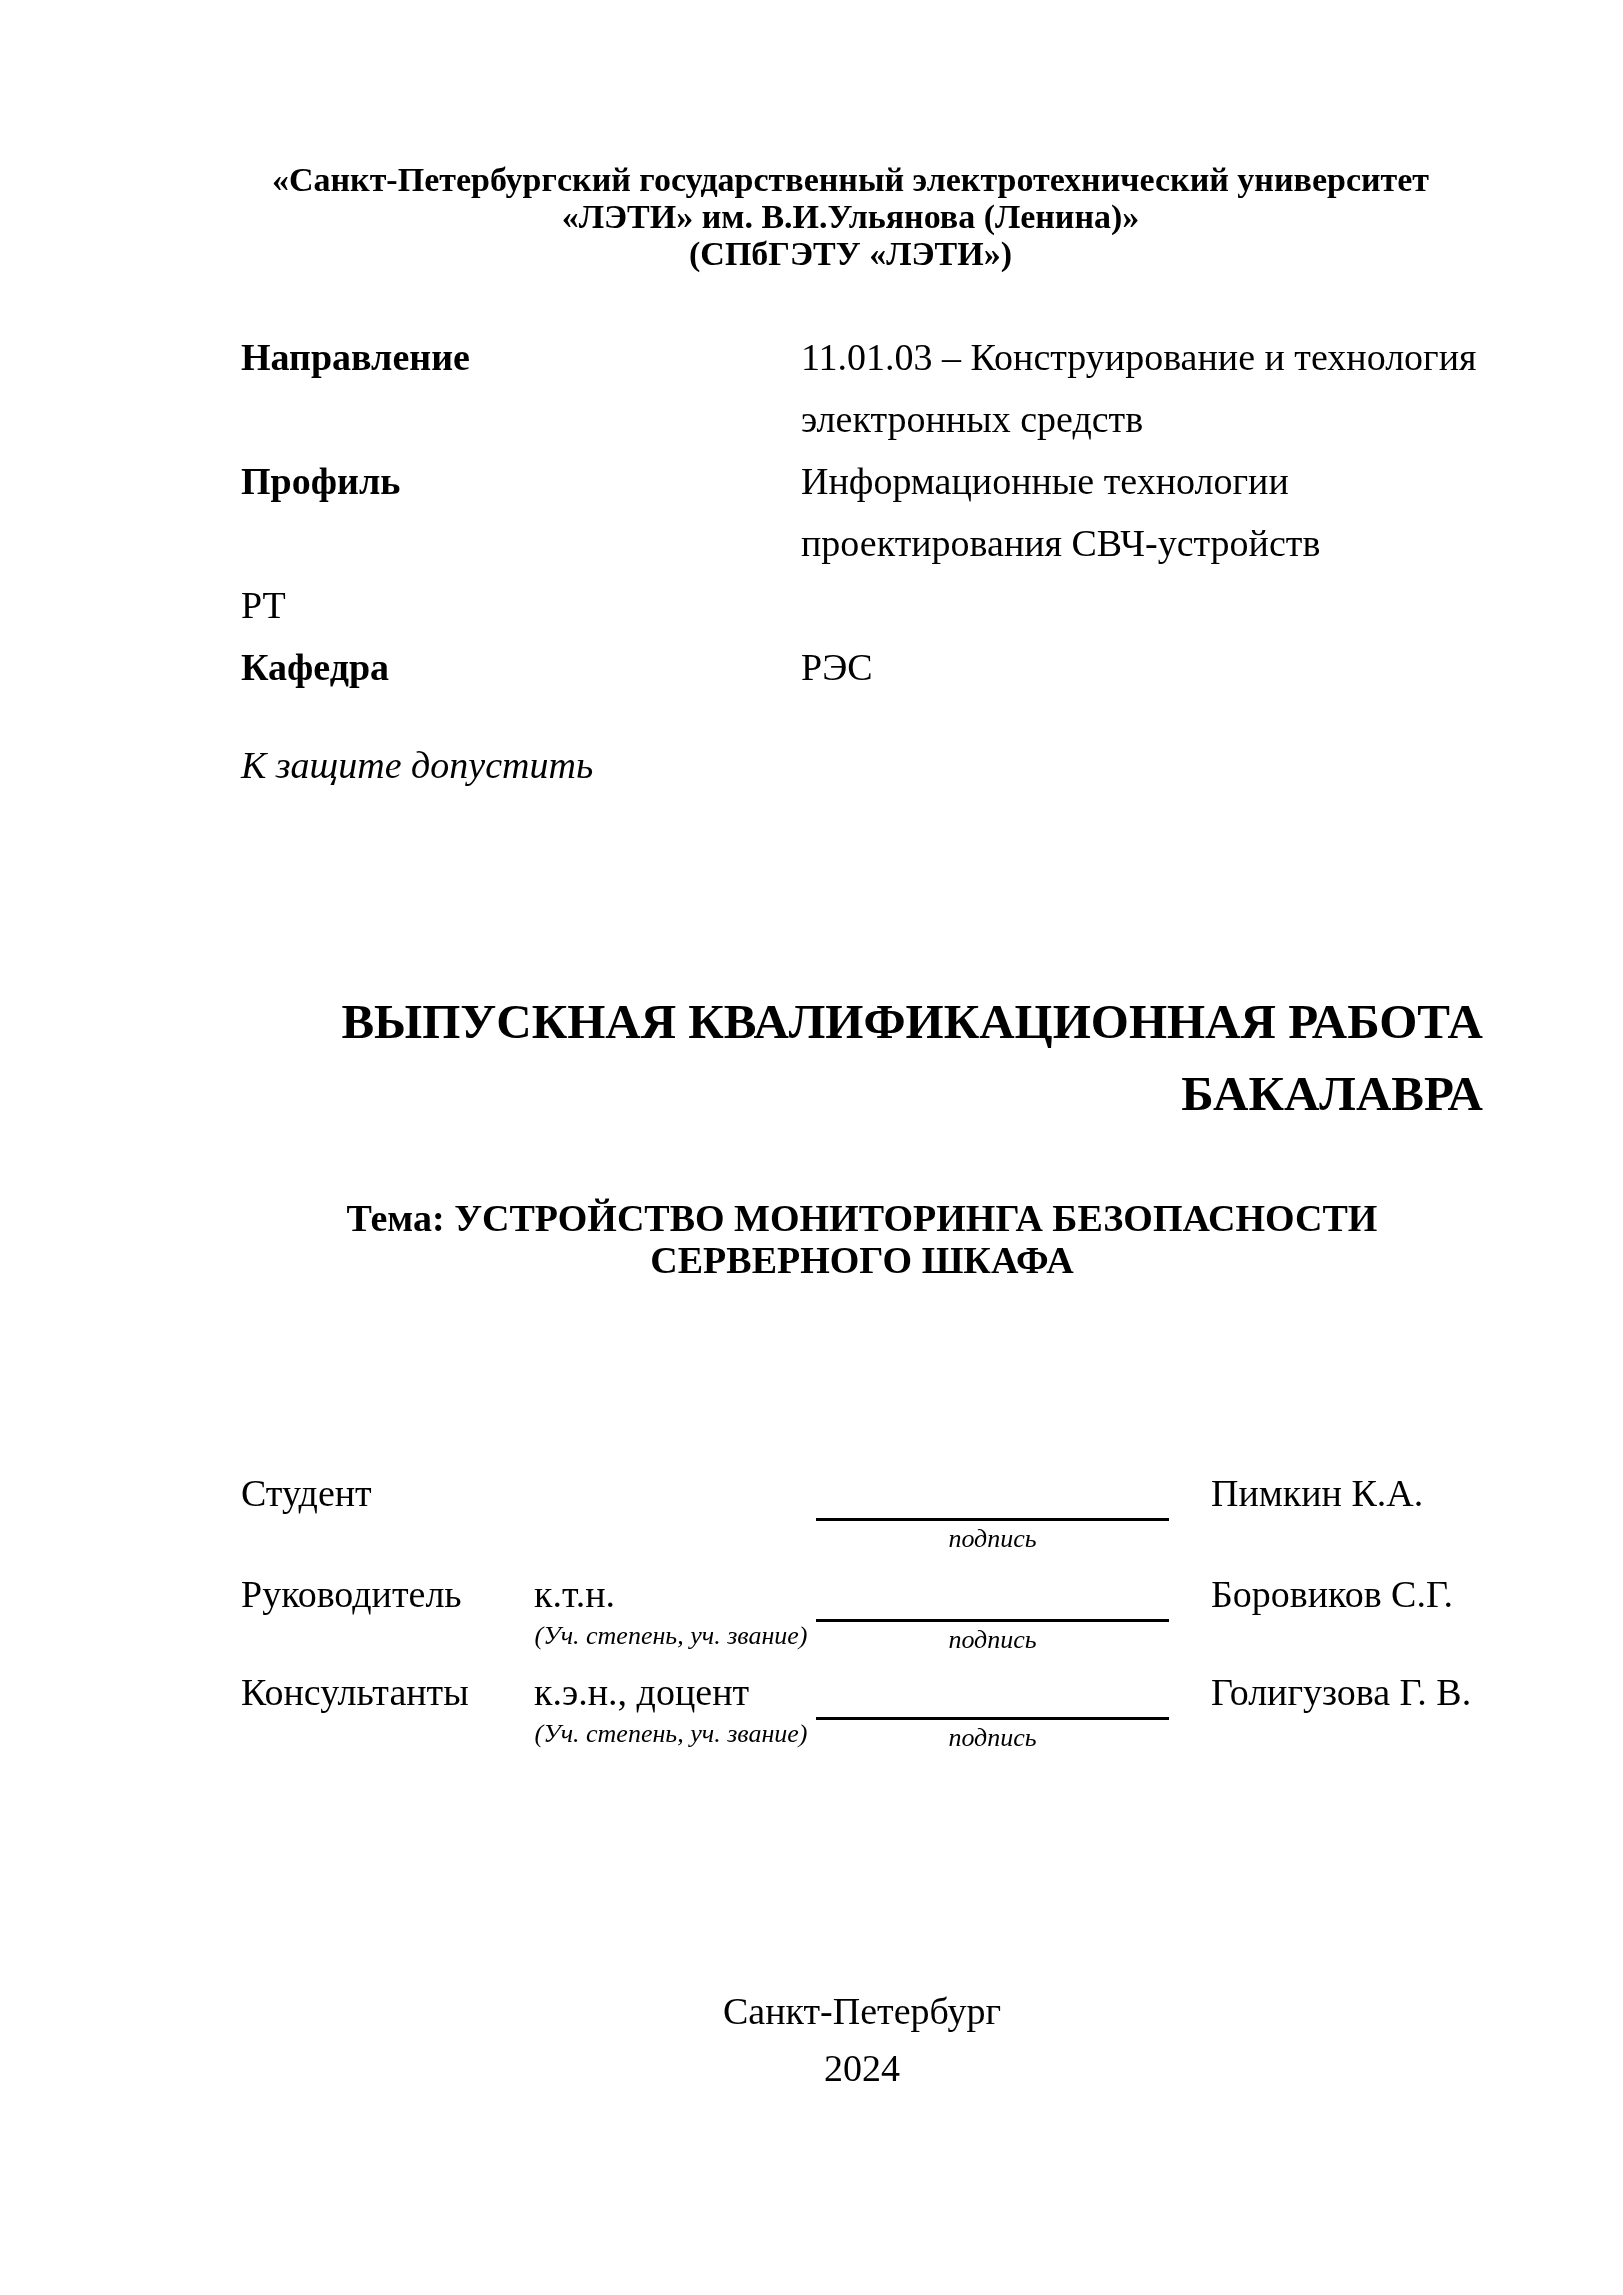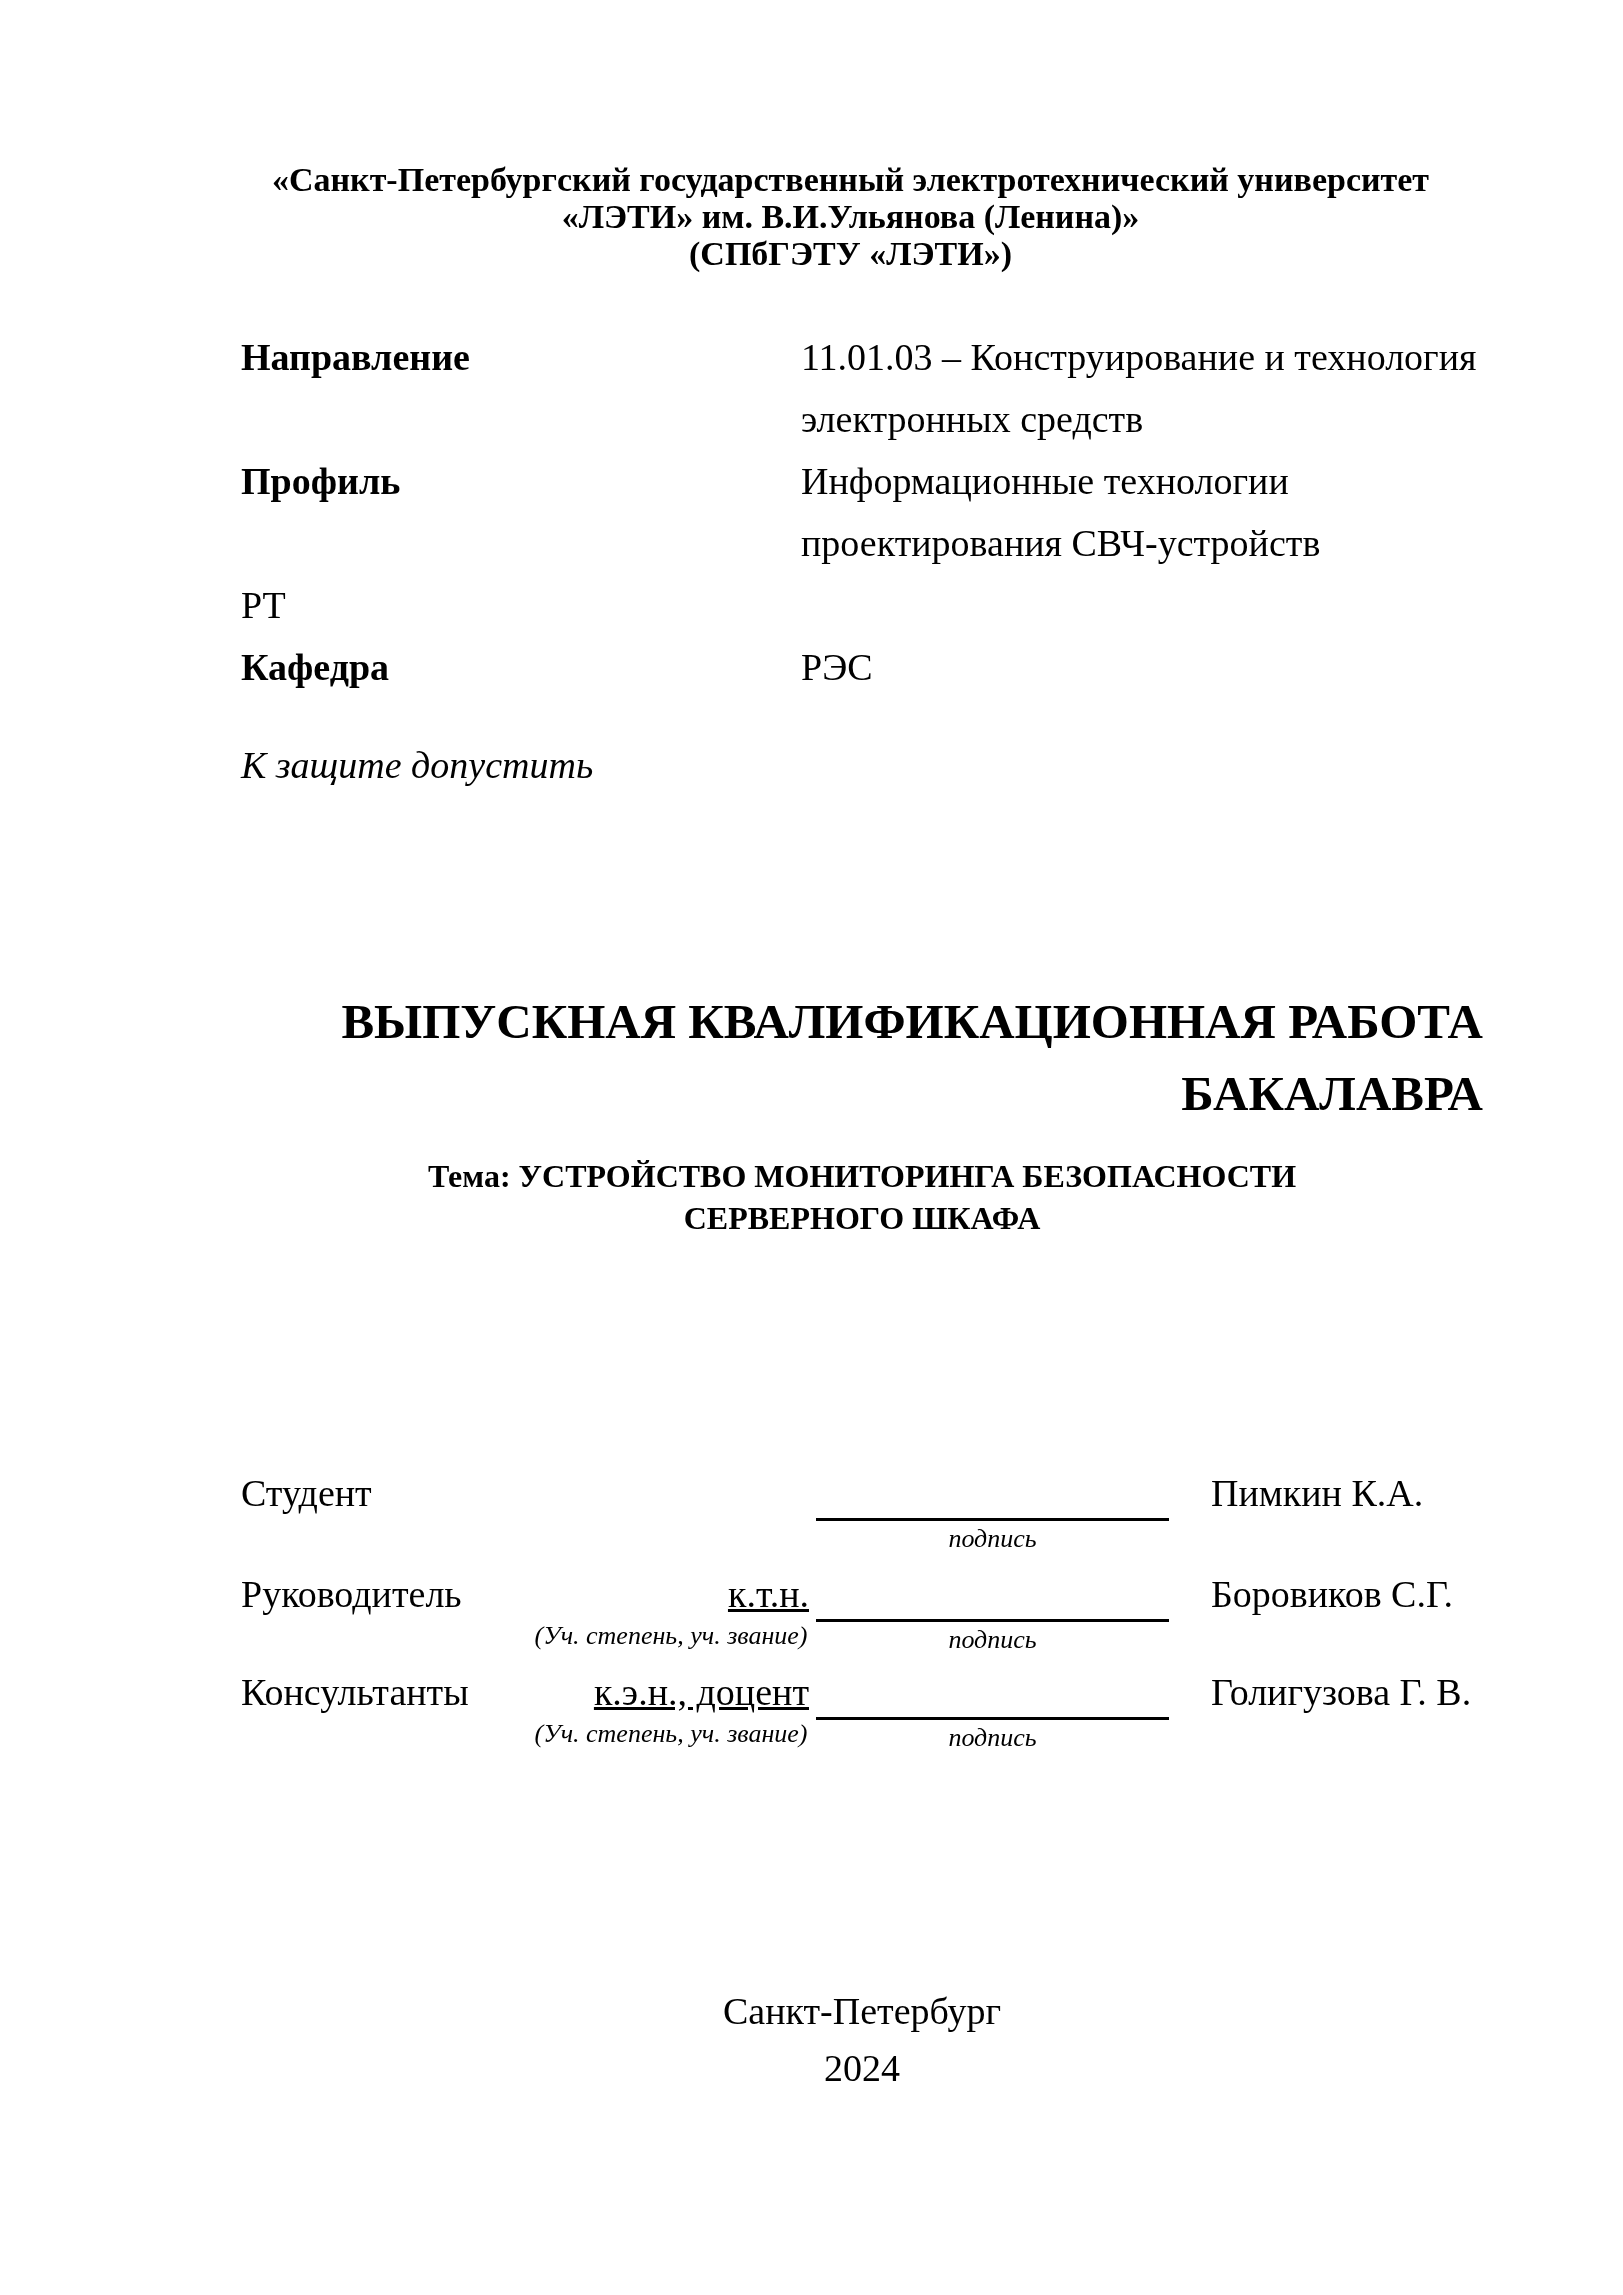--- a/index.html
+++ b/index.html
@@ -50,37 +50,37 @@
     top: 986px; left: 241px; right: 140px;
     text-align: right;
     font-weight: bold;
     font-size: 49px;
     line-height: 72px;
   }
 
   
   .theme {
     position: absolute;
-    top: 1155px; left: 241px; right: 140px;
+    top: 1197px; left: 241px; right: 140px;
     text-align: center;
     font-weight: bold;
-    font-size: 32px;
+    font-size: 38px;
     line-height: 42px;
   }
 
   
   .sig-row {
     position: absolute;
     left: 241px; right: 140px;
     height: 96px;
     font-size: 38px;
     line-height: 47px;
   }
   .sig-row .sig-role { position: absolute; left: 0; top: 0; }
-  .sig-row .sig-degree { position: absolute; left: 293px; width: 275px; top: 0; text-align: right; text-decoration: underline; }
+  .sig-row .sig-degree { position: absolute; left: 293px; width: 275px; top: 0; text-align: left; }
   .sig-row .sig-degree-caption {
     position: absolute; left: 277px; width: 306px; top: 49px;
     text-align: center; font-style: italic; font-size: 26px; line-height: 31px;
   }
   .sig-row .sig-line-wrap { position: absolute; left: 575px; width: 353px; top: 0; }
   .sig-line { height: 48px; border-bottom: 3.1px solid #000000; }
   .sig-caption {
     text-align: center; font-style: italic;
     font-size: 26px; line-height: 31px; margin-top: 1.6px;
   }

